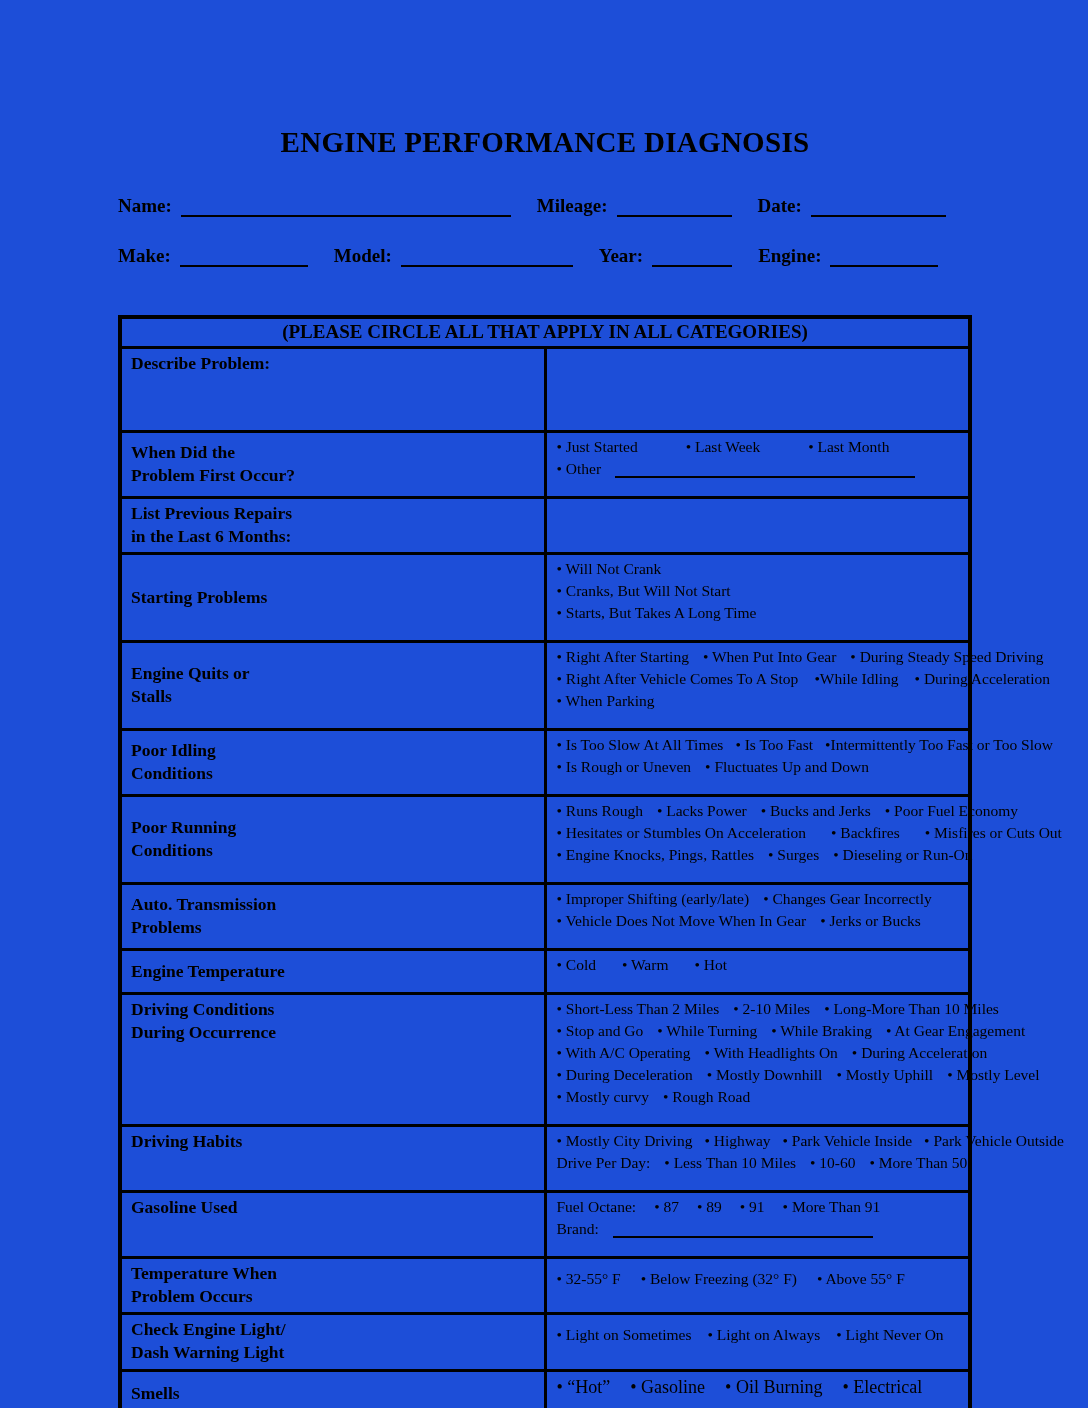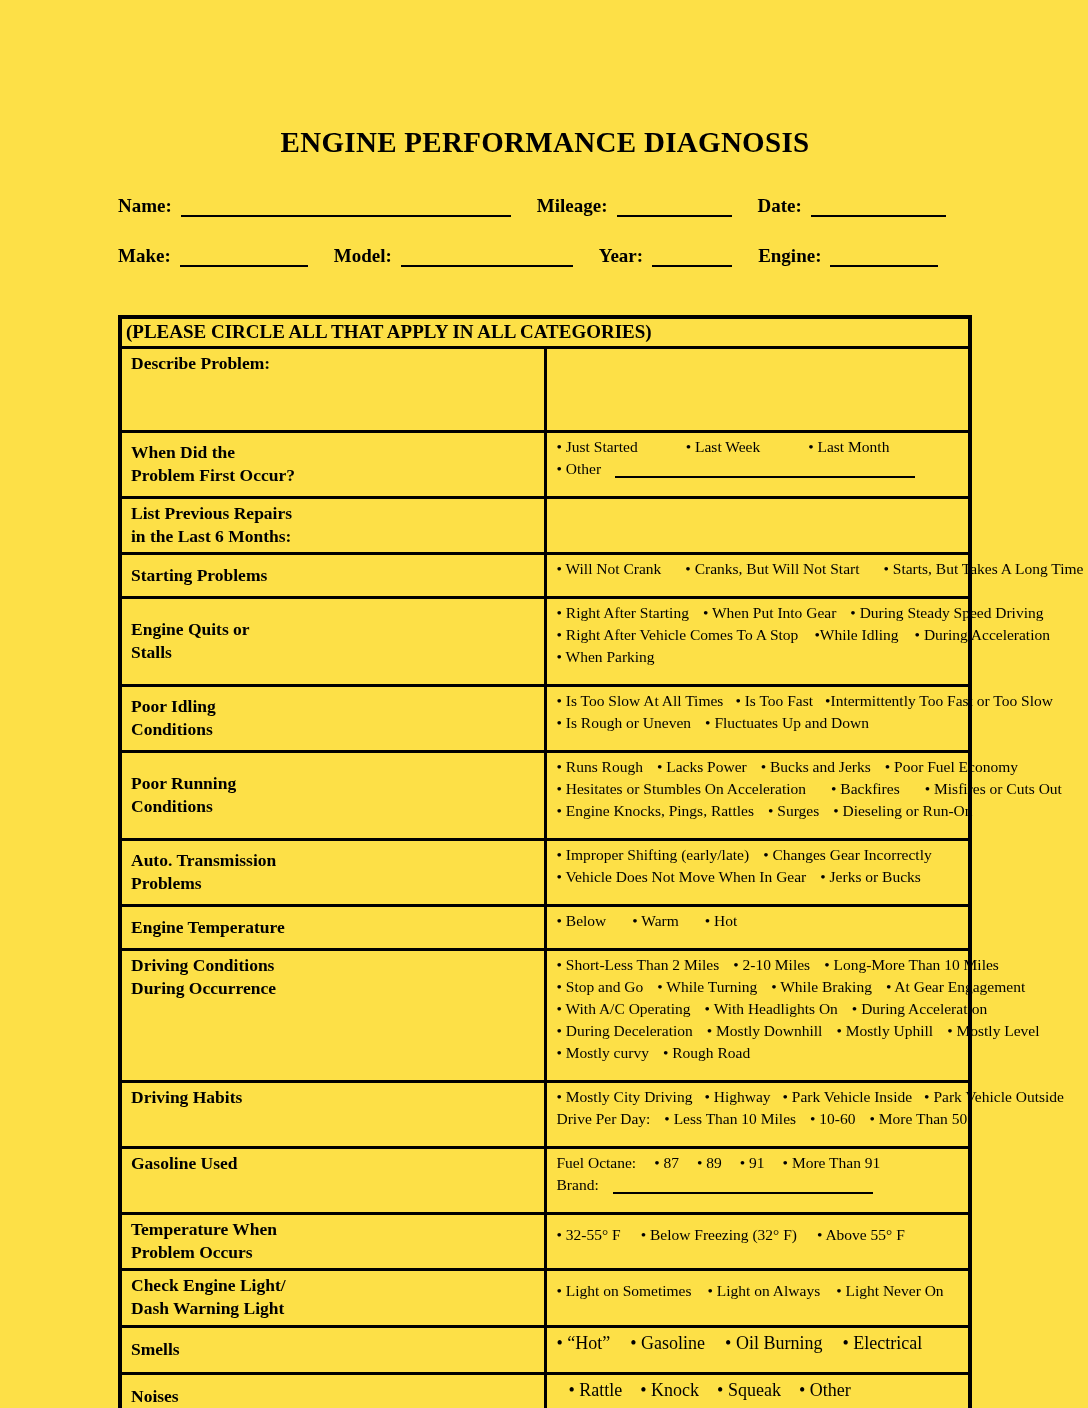--- a/index.html
+++ b/index.html
@@ -2,21 +2,21 @@
 <html><head>
 <meta charset="utf-8">
 <style>
   html, body { margin:0; padding:0; background:#fff; }
   body {
     width:1088px; height:1408px;
     font-family:"Liberation Serif","DejaVu Serif",serif;
     color:#000;
     overflow:hidden;
   }
-  .sheet { position:relative; width:1088px; height:1408px; background:#fde047; }
+  .sheet { position:relative; width:1088px; height:1408px; background:#1d4ed8; }
   .content { padding:126px 116px 0 118px; }
 
   .title {
     margin:0; text-align:center;
     font-size:29px; font-weight:bold; letter-spacing:0.3px;
   }
   .subtitle {
     margin:5px 0 0; text-align:center;
     font-size:19px; font-weight:bold;
   }
@@ -33,21 +33,21 @@
     display:inline-block; border-bottom:2px solid #000; height:22px;
   }
 
   table.diagnosis {
     border-collapse:collapse; width:854px; margin-top:48px;
     table-layout:fixed;
   }
   table.diagnosis, table.diagnosis td { border:3px solid #000; }
   table.diagnosis { border-width:4px; }
   td.header-cell {
-    font-weight:bold; font-size:19px;
+    text-align:center; font-weight:bold; font-size:19px;
     padding:2px 4px 3px;
   }
   td.label-cell {
     width:219px; font-weight:bold; font-size:17.5px; line-height:1.32;
     padding:3px 4px 4px 9px; vertical-align:middle;
   }
   td.content-cell {
     font-size:15.5px; line-height:1.42;
     padding:3px 6px 16px 10px; vertical-align:middle;
   }
@@ -127,21 +127,21 @@
               </div>
             </td>
           </tr>
           <tr style="height: 52px;">
             <td class="label-cell">List Previous Repairs<br>in the Last 6 Months:</td>
             <td class="content-cell"></td>
           </tr>
           <tr>
             <td class="label-cell">Starting Problems</td>
             <td class="content-cell">
-              <div class="opt-line" style="column-gap: 24px;">
+              <div class="opt-line" style="column-gap: 2px; flex-direction: column;">
                 <span class="opt">• Will Not Crank</span>
                 <span class="opt">• Cranks, But Will Not Start</span>
                 <span class="opt">• Starts, But Takes A Long Time</span>
               </div>
             </td>
           </tr>
           <tr>
             <td class="label-cell">Engine Quits or<br>Stalls</td>
             <td class="content-cell">
               <div class="opt-line">
@@ -204,21 +204,21 @@
               <div class="opt-line">
                 <span class="opt">• Vehicle Does Not Move When In Gear</span>
                 <span class="opt">• Jerks or Bucks</span>
               </div>
             </td>
           </tr>
           <tr>
             <td class="label-cell">Engine Temperature</td>
             <td class="content-cell">
               <div class="opt-line" style="column-gap: 26px;">
-                <span class="opt">• Below</span>
+                <span class="opt">• Cold</span>
                 <span class="opt">• Warm</span>
                 <span class="opt">• Hot</span>
               </div>
             </td>
           </tr>
           <tr>
             <td class="label-cell top">Driving Conditions<br>During Occurrence</td>
             <td class="content-cell top">
               <div class="opt-line">
                 <span class="opt">• Short-Less Than 2 Miles</span>

